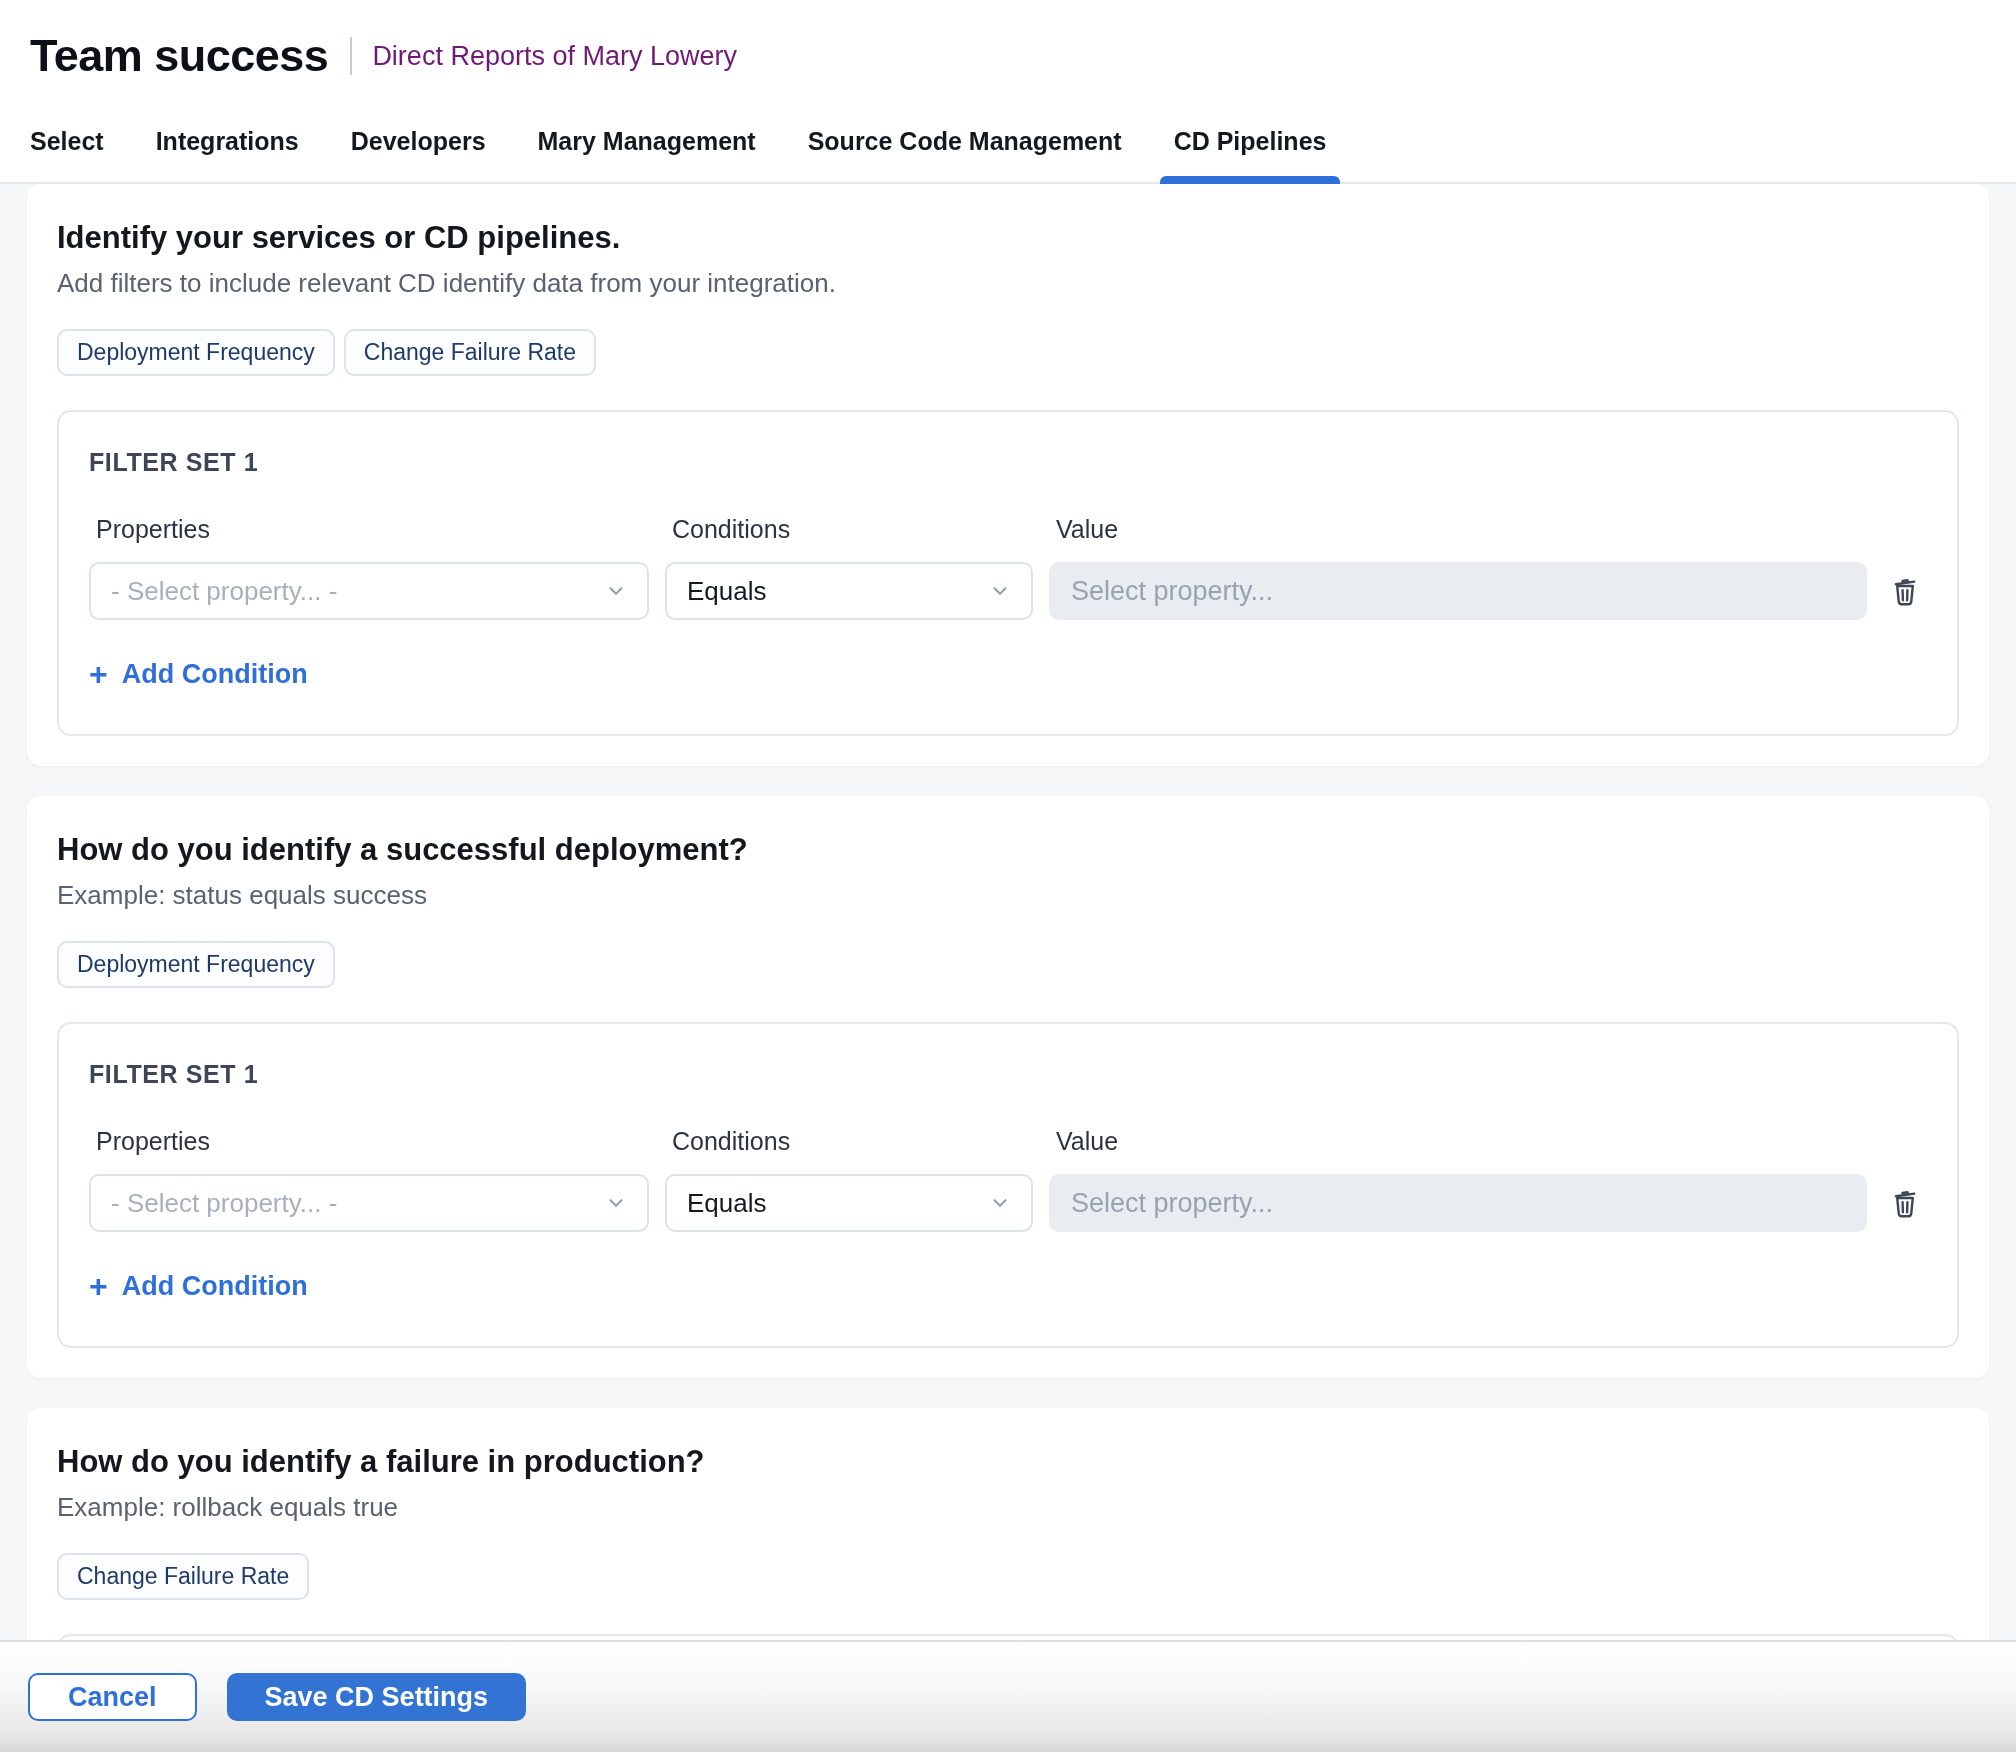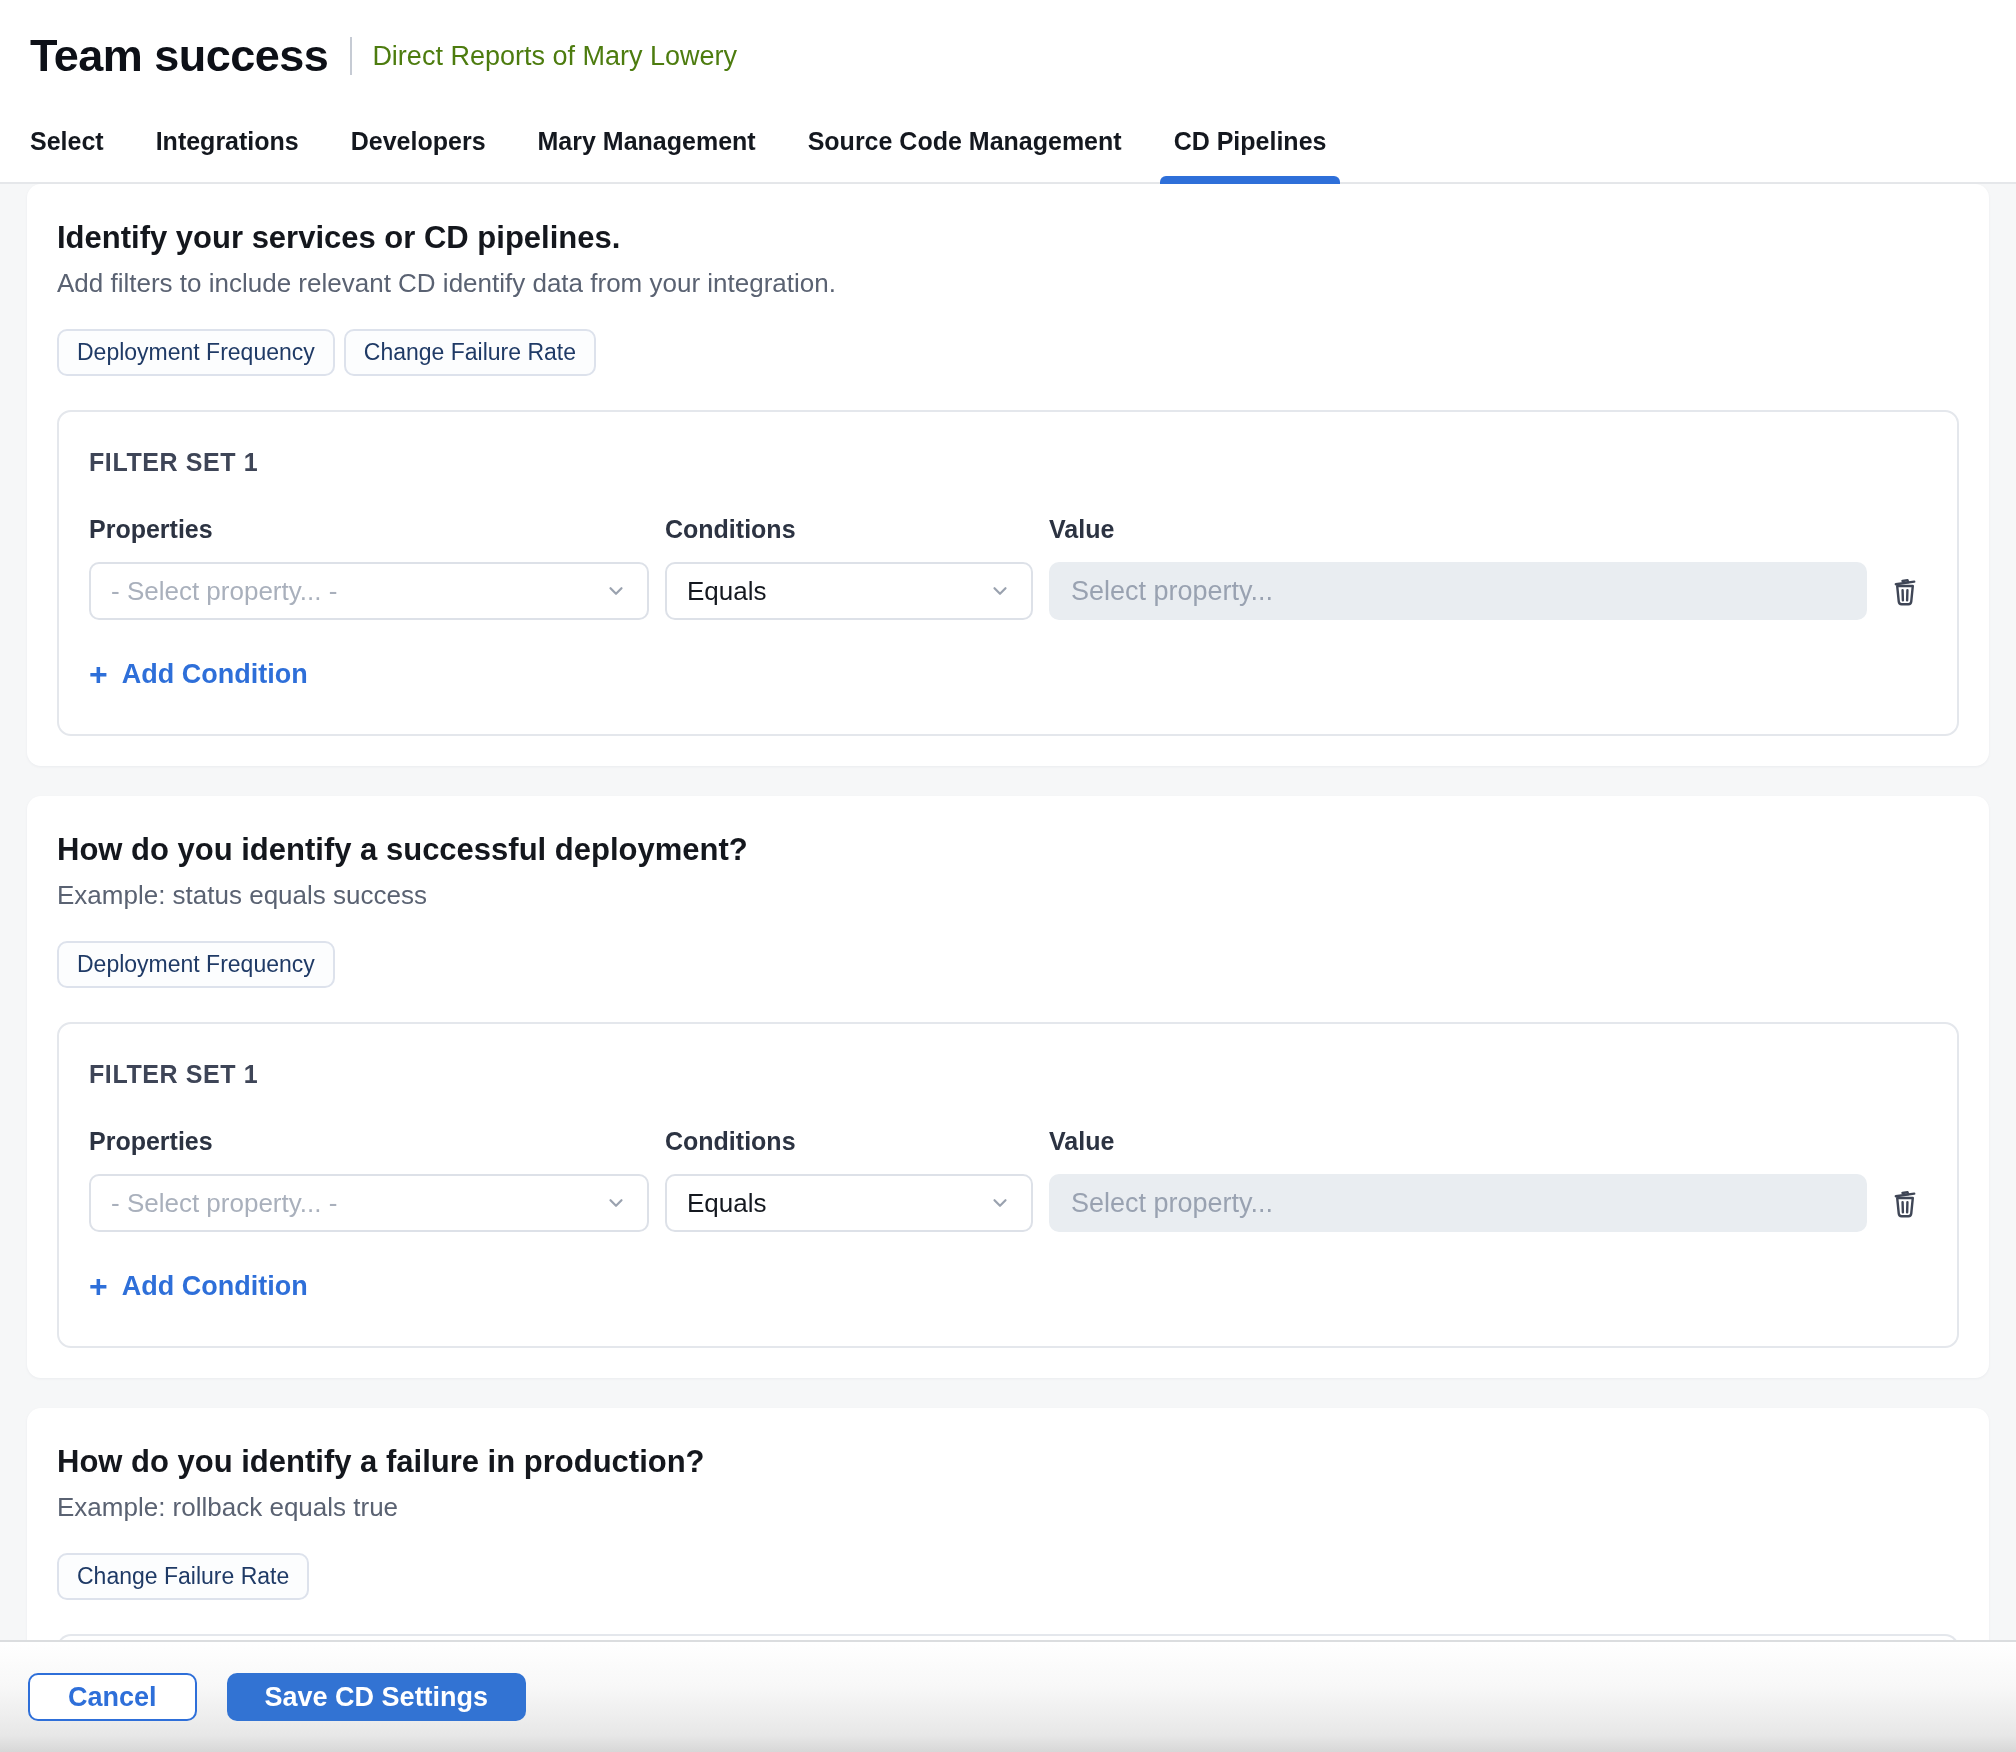--- a/index.html
+++ b/index.html
@@ -13,21 +13,21 @@
 
   
   .header {
     background: #ffffff;
     padding: 30px 30px 18px 30px;
     display: flex;
     align-items: center;
   }
   .page-title { font-size: 45px; font-weight: 700; color: #0d1017; letter-spacing: -0.5px; }
   .title-sep { width: 2px; height: 38px; background: #c6cbd4; margin: 0 20px 0 22px; }
-  .page-subtitle { font-size: 27px; color: #4d7c0f; }
+  .page-subtitle { font-size: 27px; color: #701a75; }
 
   
   .tabbar {
     background: #ffffff;
     border-bottom: 2px solid #e5e7ea;
     padding: 0 30px;
     display: flex;
     gap: 52px;
     height: 84px;
     align-items: center;
@@ -87,21 +87,21 @@
     color: #3e4557;
     margin-bottom: 38px;
   }
   .fs-grid {
     display: grid;
     grid-template-columns: 560px 368px 1fr 44px;
     column-gap: 16px;
     align-items: center;
   }
   .fs-labels { margin-bottom: 18px; }
-  .fs-label { font-size: 25px; font-weight: 700; color: #2c3342; }
+  .fs-label { font-size: 25px; font-weight: 400; color: #2c3342; margin-left: 7px; }
 
   .select {
     height: 58px;
     border: 2px solid #dde1e8;
     border-radius: 10px;
     background: #ffffff;
     display: flex;
     align-items: center;
     justify-content: space-between;
     padding: 4px 20px;

